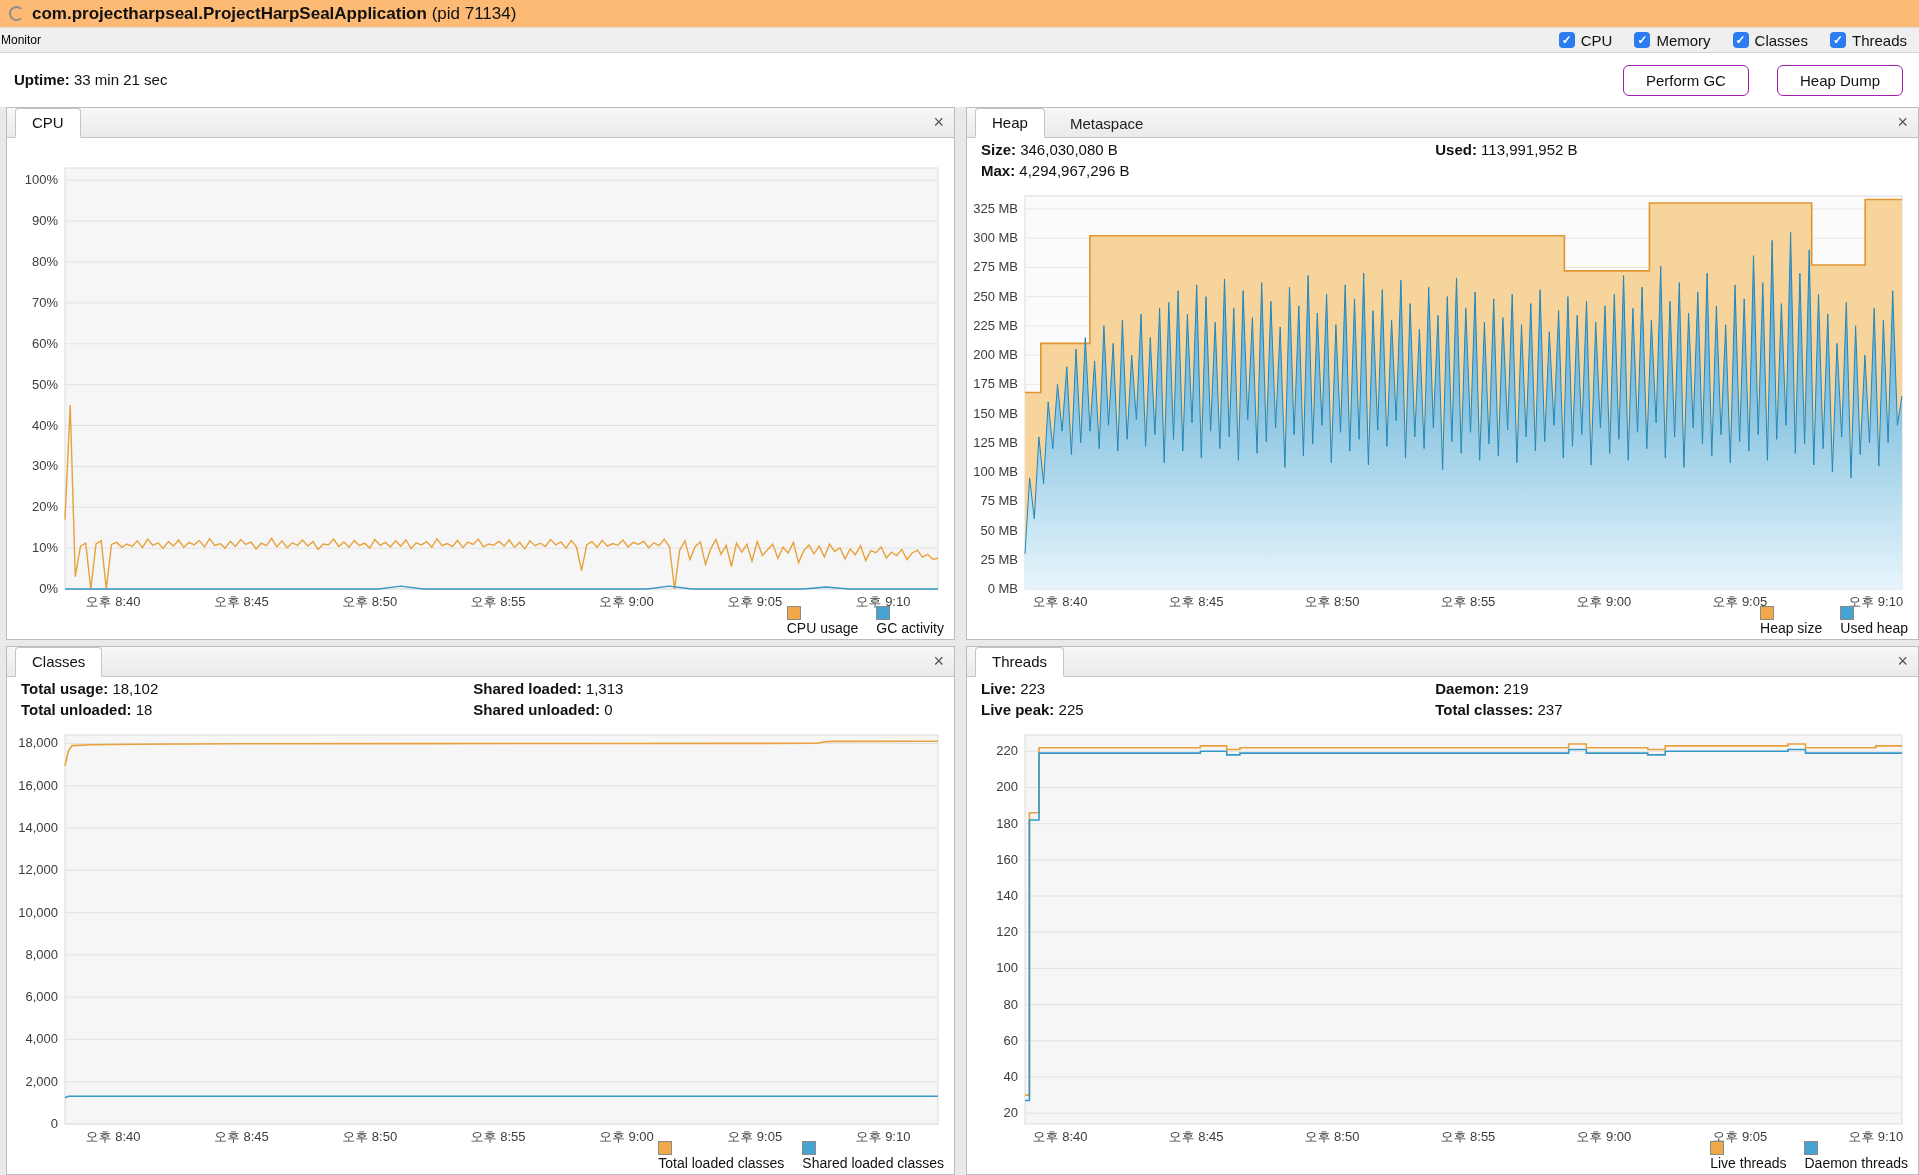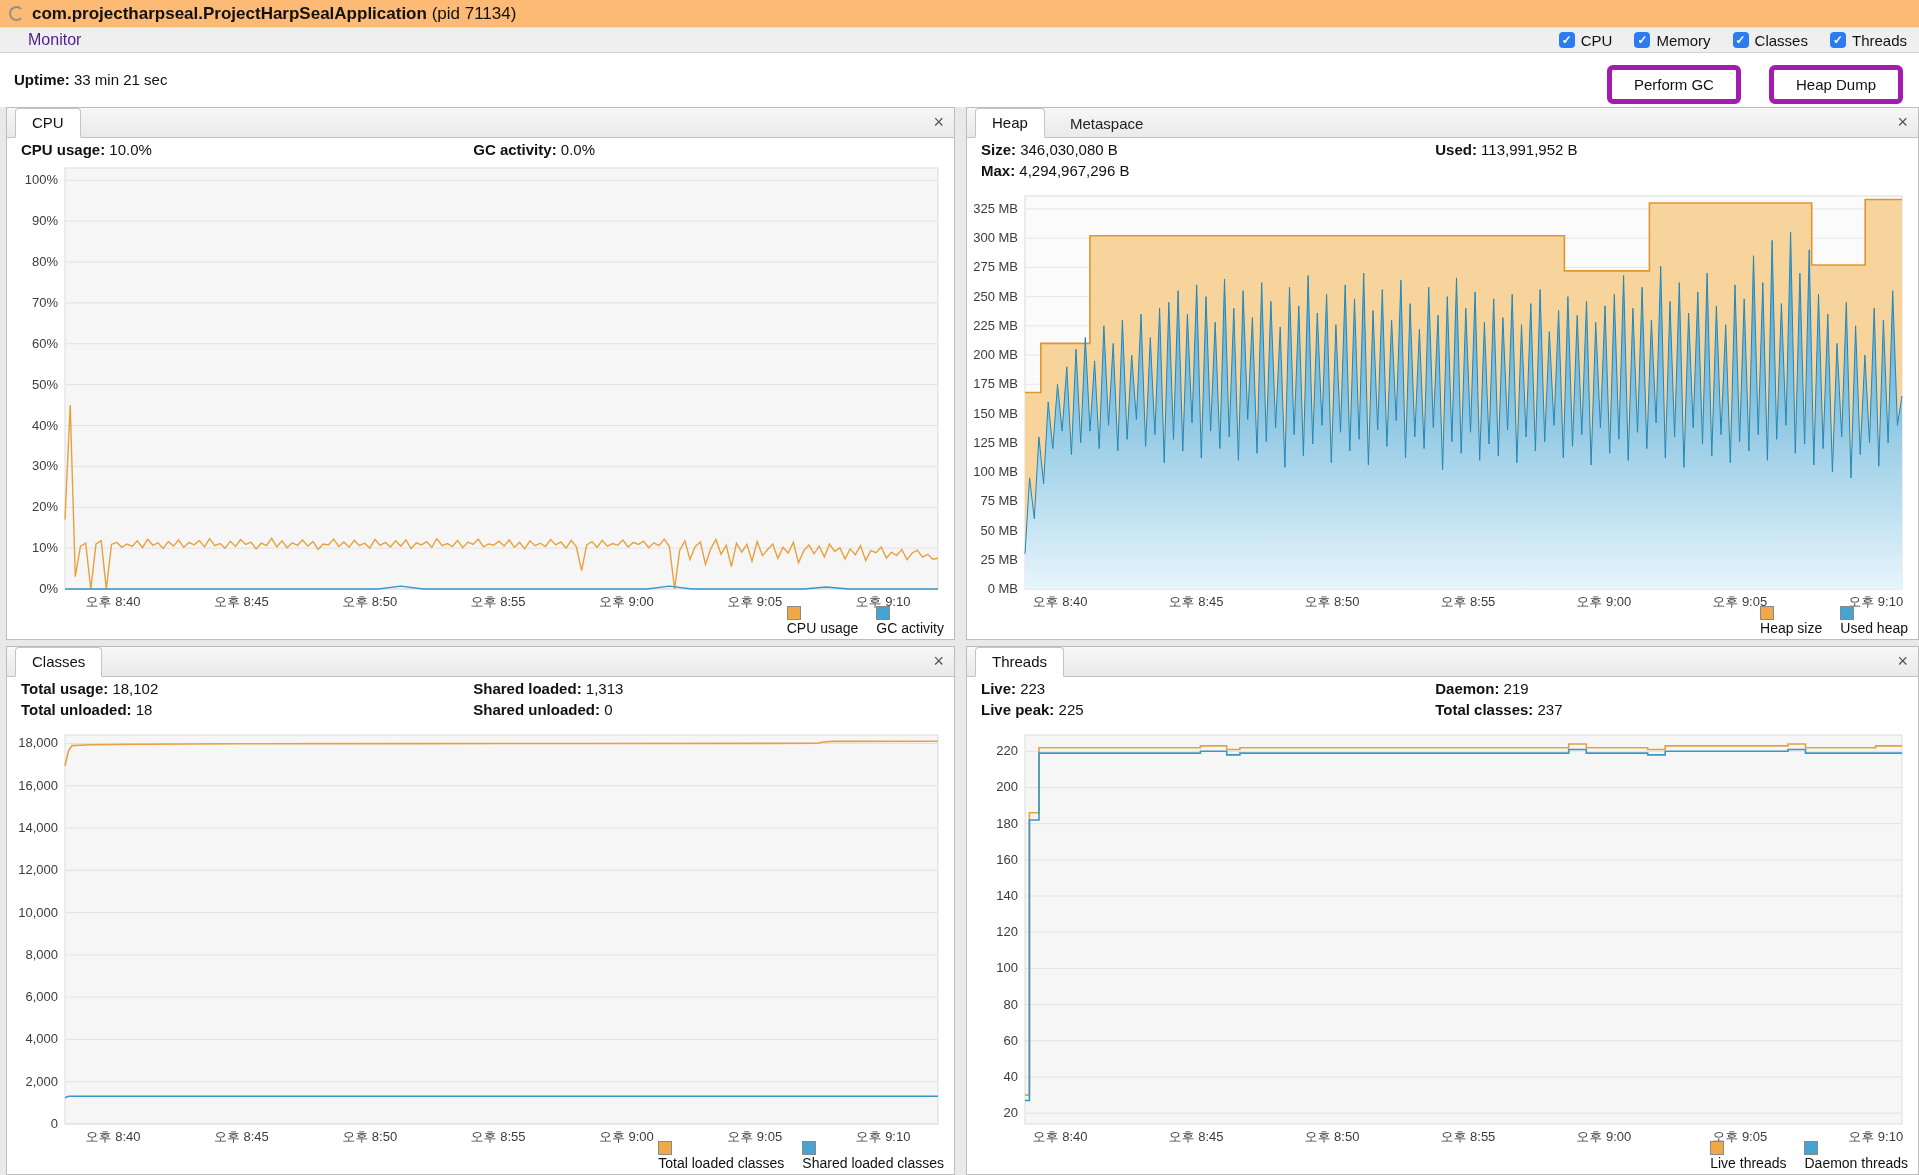--- a/index.html
+++ b/index.html
@@ -7,30 +7,30 @@
        font-family:"Liberation Sans",sans-serif;color:#111;}
   
   .titlebar{position:absolute;top:0;left:0;right:0;height:30px;background:#fdba74;}
   .app-icon{position:absolute;left:9px;top:6px;width:15px;height:15px;box-sizing:border-box;
             border:2px solid #8f8f8f;border-radius:50%;border-right-color:transparent;}
   .title{position:absolute;left:32px;top:4px;font-size:17px;white-space:nowrap;}
   .title b{font-weight:bold;}
   
   .monitorbar{position:absolute;top:27px;left:0;right:0;height:24px;background:#efefef;
               border-top:1px solid #dedede;border-bottom:1px solid #d4d4d4;display:flex;align-items:center;box-sizing:content-box;}
-  .monitor-label{margin-left:28px;font-size:16px;color:#4c1d95;}
+  .monitor-label{margin-left:1px;font-size:12px;color:#000000;}
   .chk-group{margin-left:auto;margin-right:12px;display:flex;gap:22px;align-items:center;}
   .chk{display:flex;align-items:center;gap:6px;font-size:15px;}
   .chk-box{width:16px;height:16px;background:#2a7cf0;border-radius:4px;color:#fff;font-size:12px;
            line-height:16px;text-align:center;font-weight:bold;flex:0 0 auto;}
   
   .subtoolbar{position:absolute;top:53px;left:0;right:0;height:54px;background:#fff;}
   .uptime{position:absolute;left:14px;top:18px;font-size:15px;}
   .action-buttons{position:absolute;right:16px;top:12px;display:flex;gap:28px;}
-  .btn{background:#fff;border:5px solid #a21caf;border-radius:6px;padding:6px 22px;font-size:15px;
+  .btn{background:#fff;border:1px solid #a21caf;border-radius:6px;padding:6px 22px;font-size:15px;
        font-family:inherit;color:#111;}
   
   .panel{position:absolute;background:#fff;border:1px solid #bcbcbc;box-sizing:border-box;}
   .panel-cpu{left:6px;top:107px;width:949px;height:533px;}
   .panel-heap{left:966px;top:107px;width:953px;height:533px;}
   .panel-classes{left:6px;top:646px;width:949px;height:529px;}
   .panel-threads{left:966px;top:646px;width:953px;height:529px;}
   .panel-header{position:relative;height:29px;background:linear-gradient(#f7f7f7,#eaeaea);
                 border-bottom:1px solid #c4c4c4;}
   .tab{position:absolute;left:8px;bottom:-1px;padding:5px 16px 6px;background:#fff;
@@ -87,28 +87,20 @@
     <div class="action-buttons">
       <button class="btn">Perform GC</button>
       <button class="btn">Heap Dump</button>
     </div>
   </div>
 
   <section class="panel panel-cpu">
     <div class="panel-header">
       <span class="tab">CPU</span>
       <span class="close">×</span>
-    </div>
-    <div class="stats">
-      <div class="stat-col left">
-        <div class="stat"><b>CPU usage:</b> <span>10.0%</span></div>
-      </div>
-      <div class="stat-col right">
-        <div class="stat"><b>GC activity:</b> <span>0.0%</span></div>
-      </div>
     </div>
     <div class="chart"><svg width="941" height="449" style="font-family: &quot;Liberation Sans&quot;, sans-serif;">
           <rect x="56" y="4" width="873" height="421" fill="#f6f6f6" stroke="#dcdcdc" stroke-width="1"></rect>
           <line x1="56" y1="16.262135922330117" x2="929" y2="16.262135922330117" stroke="#e2e2e2" stroke-width="1"></line>
           <text x="49" y="20.262135922330117" text-anchor="end" font-size="13" fill="#3c3c3c">100%</text>
           <line x1="56" y1="57.13592233009712" x2="929" y2="57.13592233009712" stroke="#e2e2e2" stroke-width="1"></line>
           <text x="49" y="61.13592233009712" text-anchor="end" font-size="13" fill="#3c3c3c">90%</text>
           <line x1="56" y1="98.00970873786406" x2="929" y2="98.00970873786406" stroke="#e2e2e2" stroke-width="1"></line>
           <text x="49" y="102.00970873786406" text-anchor="end" font-size="13" fill="#3c3c3c">80%</text>
           <line x1="56" y1="138.88349514563106" x2="929" y2="138.88349514563106" stroke="#e2e2e2" stroke-width="1"></line>

